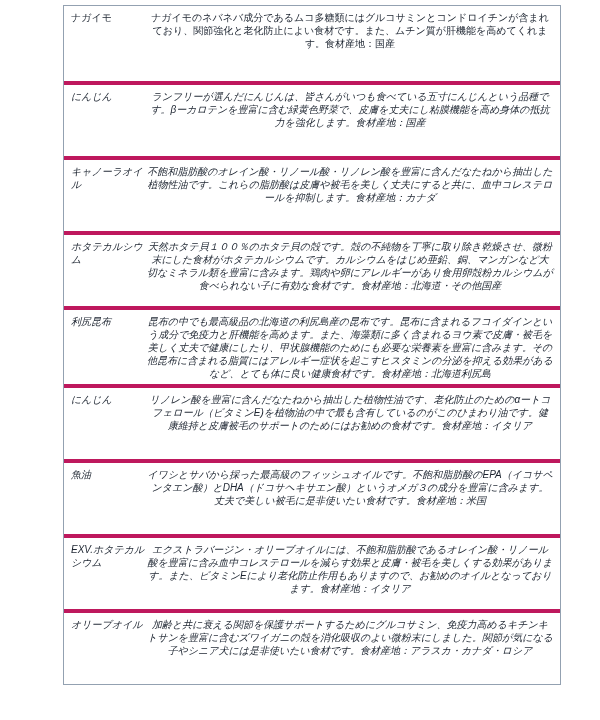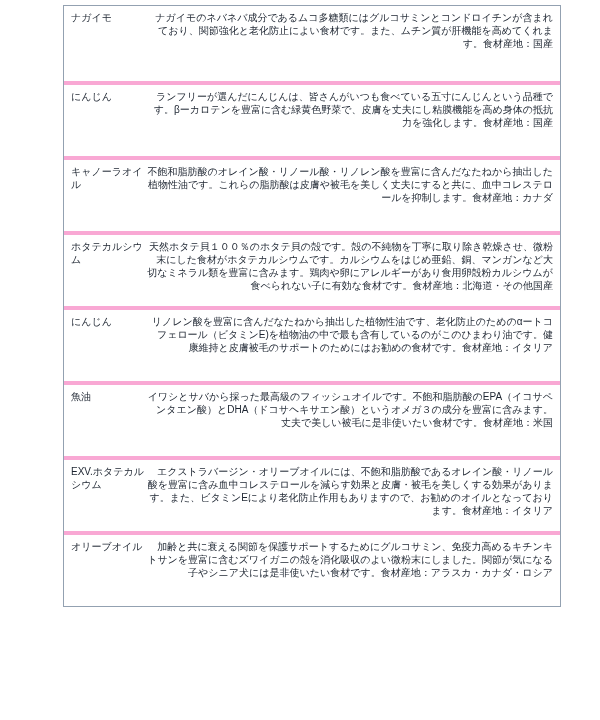--- a/index.html
+++ b/index.html
@@ -23,39 +23,40 @@
     border: 1px solid #93a1b1;
     background: #ffffff;
   }
   .ingredient-row {
     display: flex;
     min-height: 75px;
     background: #ffffff;
     align-items: flex-start;
   }
   .ingredient-row + .ingredient-row {
-    border-top: 4px solid #f9a8d4;
+    border-top: 4px solid #be185d;
+    font-style: italic;
   }
   .cell-name {
     width: 83px;
     flex: 0 0 83px;
     padding: 5px 2px 4px 7px;
     font-size: 10px;
     line-height: 13px;
     color: #1c2430;
     word-break: break-all;
   }
   .cell-desc {
     flex: 1 1 auto;
     padding: 5px 7px 4px 0;
     font-size: 10px;
     line-height: 13px;
     color: #1c2430;
     word-break: break-all;
-    text-align: right;
+    text-align: center;
   }
 </style>
 </head>
 <body>
 
 <div class="page">
   <div class="ingredient-table" id="ingredient-table">
   <div class="ingredient-row">
     <div class="cell-name">ナガイモ</div>
     <div class="cell-desc">ナガイモのネバネバ成分であるムコ多糖類にはグルコサミンとコンドロイチンが含まれており、関節強化と老化防止によい食材です。また、ムチン質が肝機能を高めてくれます。食材産地：国産</div>
@@ -69,20 +70,24 @@
   <div class="ingredient-row">
     <div class="cell-name">キャノーラオイル</div>
     <div class="cell-desc">不飽和脂肪酸のオレイン酸・リノール酸・リノレン酸を豊富に含んだなたねから抽出した植物性油です。これらの脂肪酸は皮膚や被毛を美しく丈夫にすると共に、血中コレステロールを抑制します。食材産地：カナダ</div>
   </div>
 
   <div class="ingredient-row">
     <div class="cell-name">ホタテカルシウム</div>
     <div class="cell-desc">天然ホタテ貝１００％のホタテ貝の殻です。殻の不純物を丁寧に取り除き乾燥させ、微粉末にした食材がホタテカルシウムです。カルシウムをはじめ亜鉛、銅、マンガンなど大切なミネラル類を豊富に含みます。鶏肉や卵にアレルギーがあり食用卵殻粉カルシウムが食べられない子に有効な食材です。食材産地：北海道・その他国産</div>
   </div>
 
+  <div class="ingredient-row">
+    <div class="cell-name">利尻昆布</div>
+    <div class="cell-desc">昆布の中でも最高級品の北海道の利尻島産の昆布です。昆布に含まれるフコイダインという成分で免疫力と肝機能を高めます。また、海藻類に多く含まれるヨウ素で皮膚・被毛を美しく丈夫で健康にしたり、甲状腺機能のためにも必要な栄養素を豊富に含みます。その他昆布に含まれる脂質にはアレルギー症状を起こすヒスタミンの分泌を抑える効果があるなど、とても体に良い健康食材です。食材産地：北海道利尻島</div>
+  </div>
 
   <div class="ingredient-row">
     <div class="cell-name">にんじん</div>
     <div class="cell-desc">リノレン酸を豊富に含んだなたねから抽出した植物性油です、老化防止のためのαートコフェロール（ビタミンE)を植物油の中で最も含有しているのがこのひまわり油です。健康維持と皮膚被毛のサポートのためにはお勧めの食材です。食材産地：イタリア</div>
   </div>
 
   <div class="ingredient-row">
     <div class="cell-name">魚油</div>
     <div class="cell-desc">イワシとサバから採った最高級のフィッシュオイルです。不飽和脂肪酸のEPA（イコサペンタエン酸）とDHA（ドコサヘキサエン酸）というオメガ３の成分を豊富に含みます。丈夫で美しい被毛に是非使いたい食材です。食材産地：米国</div>
   </div>

